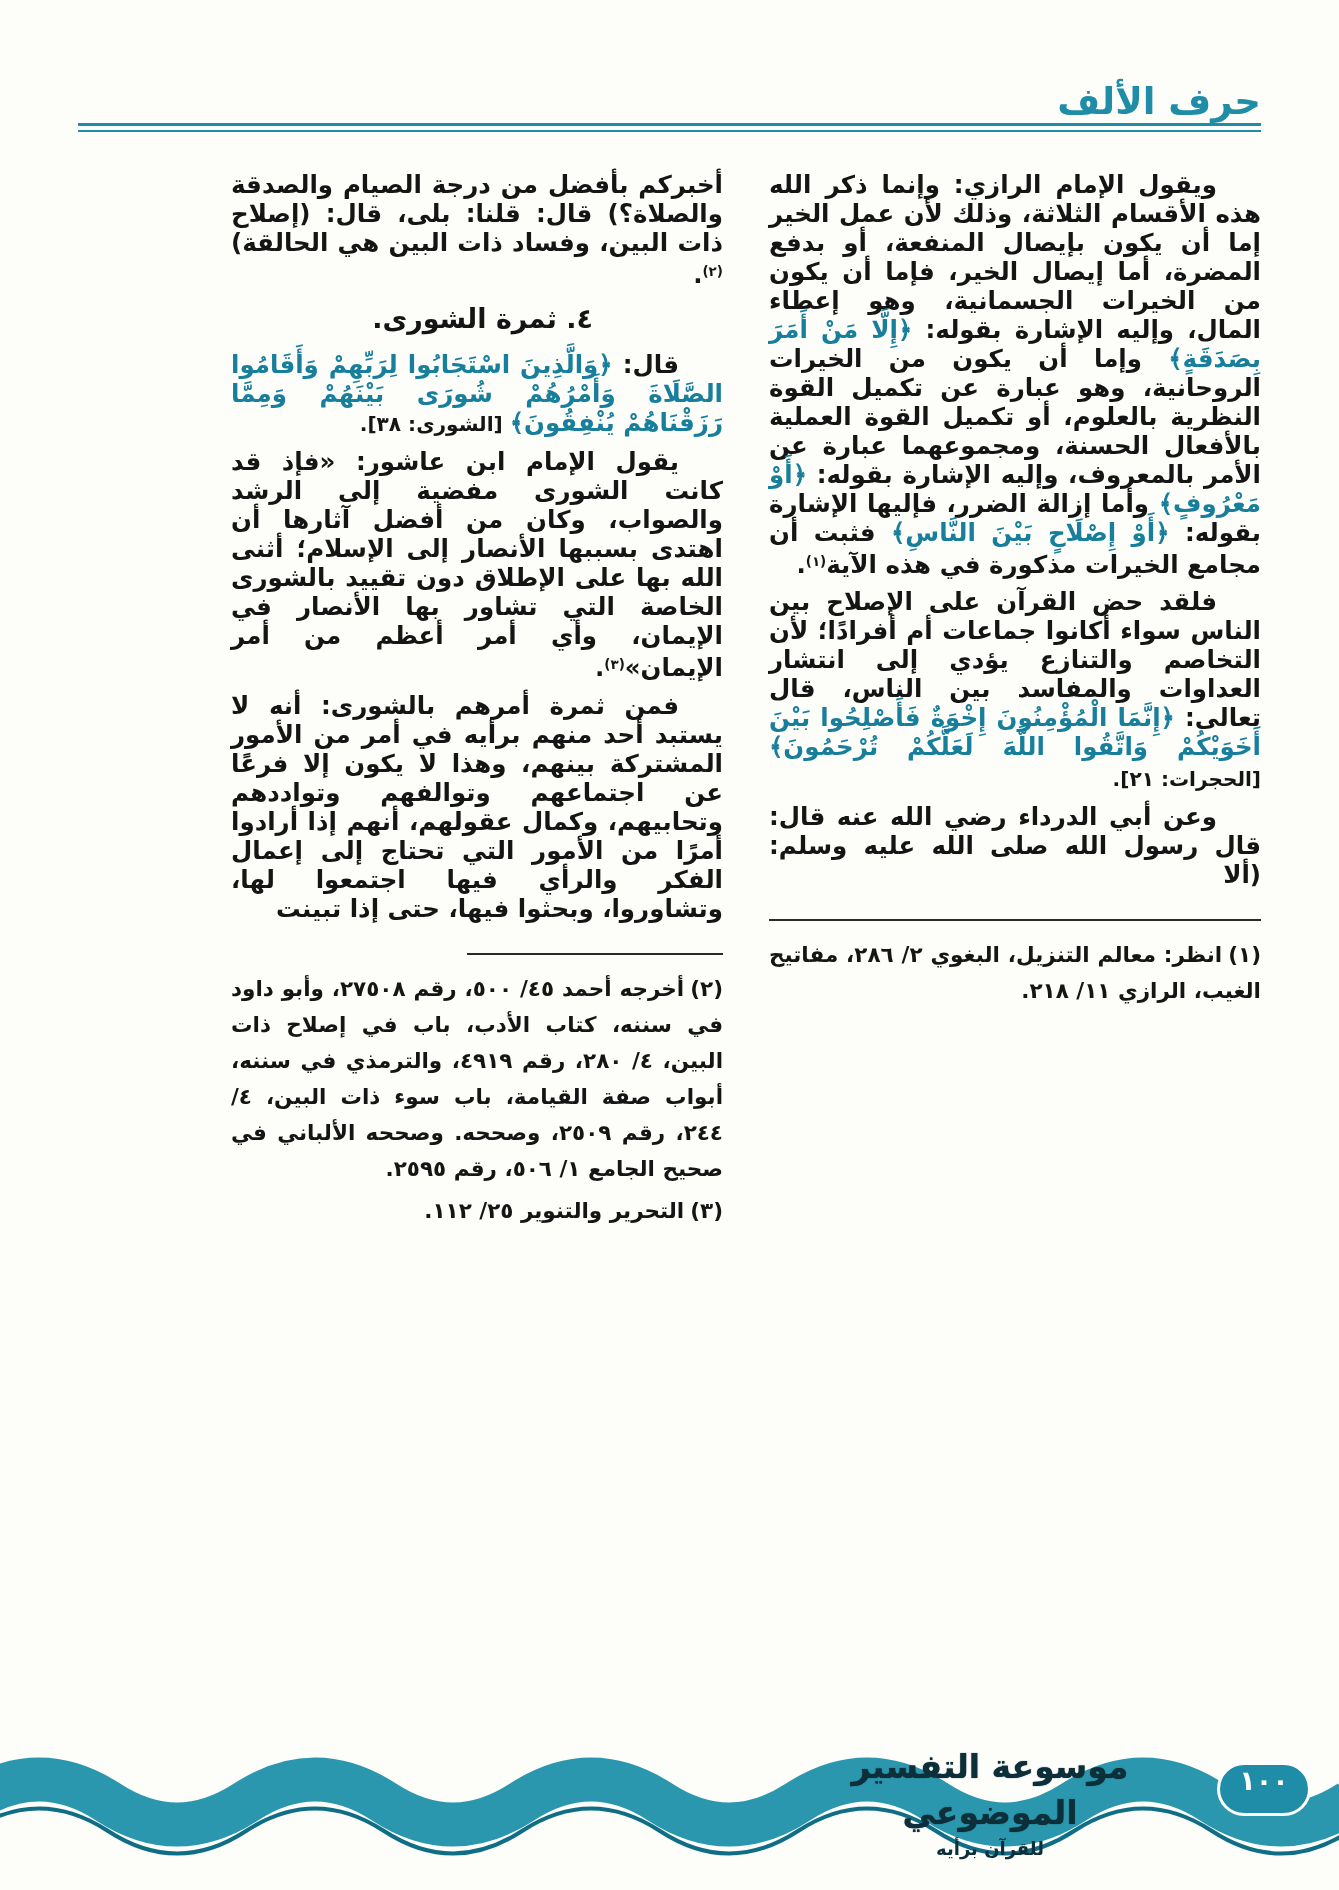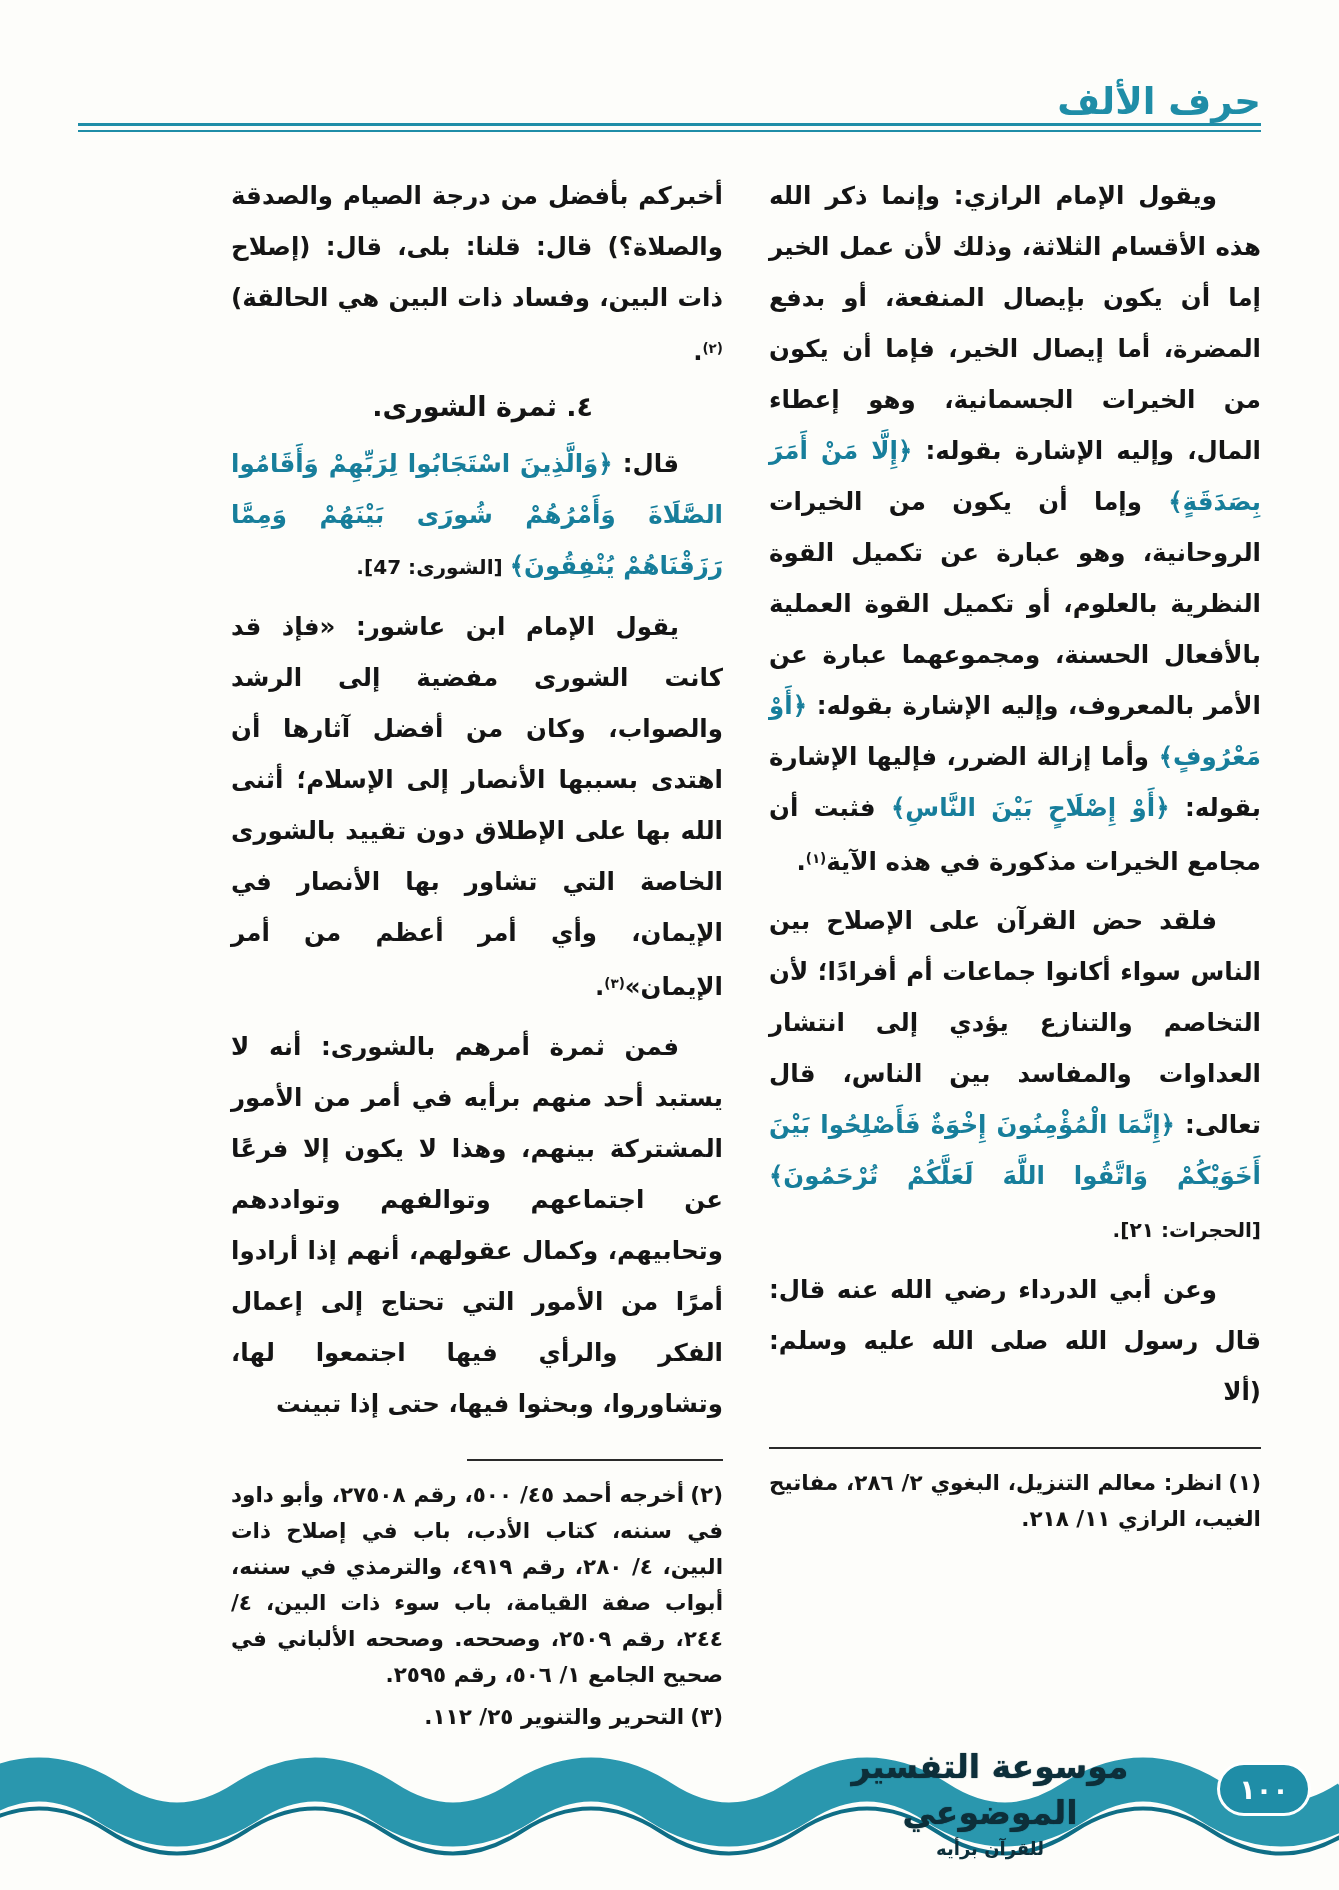--- a/index.html
+++ b/index.html
@@ -25,21 +25,21 @@
     height: 9px;
     border-top: 3.5px solid var(--accent, #1f8da7);
     border-bottom: 2px solid var(--accent, #1f8da7);
   }
 
   .cols { display: flex; gap: 46px; margin-top: 38px; align-items: flex-start; }
   .col { width: 492px; }
 
   p.body {
     font-size: 24.5px;
-    line-height: 51px;
+    line-height: 29px;
     font-weight: 700;
     text-align: justify;
     text-indent: 44px;
     margin-bottom: 8px;
   }
   p.body.noindent { text-indent: 0; }
 
   .seg-t { color: inherit; }
   .seg-q { color: var(--quran, #177e9b); }
   .seg-r { font-size: 0.55em; vertical-align: 0.55em; }
@@ -87,21 +87,20 @@
     right: 28px;
     width: 94px;
     height: 54px;
     border-radius: 28px;
     background: var(--accent, #1f8da7);
     border: 3px solid #ffffff;
     color: #ffffff;
     font-size: 27px;
     font-weight: 700;
     display: flex;
-    align-items: center;
     justify-content: center;
   }
 </style>
 </head>
 <body>
 
 <div class="content">
 
   <div>
     <span class="chapter-title">حرف الألف</span>
@@ -119,21 +118,21 @@
         <div class="fn-rule full"></div>
         <p class="fn"><span class="fn-marker">(١)</span><span>انظر: معالم التنزيل، البغوي ٢/ ٢٨٦، مفاتيح الغيب، الرازي ١١/ ٢١٨.</span></p>
       </div>
     </section>
 
     <section class="col">
       <p class="body noindent"><span class="seg-t">أخبركم بأفضل من درجة الصيام والصدقة والصلاة؟) قال: قلنا: بلى، قال: (إصلاح ذات البين، وفساد ذات البين هي الحالقة)</span><span class="seg-r">(٢)</span><span class="seg-t">.</span></p>
 
       <p class="section-heading">٤. ثمرة الشورى.</p>
 
-      <p class="body"><span class="seg-t">قال: </span><span class="seg-q">﴿وَالَّذِينَ اسْتَجَابُوا لِرَبِّهِمْ وَأَقَامُوا الصَّلَاةَ وَأَمْرُهُمْ شُورَى بَيْنَهُمْ وَمِمَّا رَزَقْنَاهُمْ يُنْفِقُونَ﴾</span><span class="seg-c"> [الشورى: 47].</span></p>
+      <p class="body"><span class="seg-t">قال: </span><span class="seg-q">﴿وَالَّذِينَ اسْتَجَابُوا لِرَبِّهِمْ وَأَقَامُوا الصَّلَاةَ وَأَمْرُهُمْ شُورَى بَيْنَهُمْ وَمِمَّا رَزَقْنَاهُمْ يُنْفِقُونَ﴾</span><span class="seg-c"> [الشورى: ٣٨].</span></p>
       <p class="body"><span class="seg-t">يقول الإمام ابن عاشور: «فإذ قد كانت الشورى مفضية إلى الرشد والصواب، وكان من أفضل آثارها أن اهتدى بسببها الأنصار إلى الإسلام؛ أثنى الله بها على الإطلاق دون تقييد بالشورى الخاصة التي تشاور بها الأنصار في الإيمان، وأي أمر أعظم من أمر الإيمان»</span><span class="seg-r">(٣)</span><span class="seg-t">.</span></p>
       <p class="body"><span class="seg-t">فمن ثمرة أمرهم بالشورى: أنه لا يستبد أحد منهم برأيه في أمر من الأمور المشتركة بينهم، وهذا لا يكون إلا فرعًا عن اجتماعهم وتوالفهم وتواددهم وتحابيهم، وكمال عقولهم، أنهم إذا أرادوا أمرًا من الأمور التي تحتاج إلى إعمال الفكر والرأي فيها اجتمعوا لها، وتشاوروا، وبحثوا فيها، حتى إذا تبينت</span></p>
 
       <div class="footnotes">
         <div class="fn-rule short"></div>
         <p class="fn"><span class="fn-marker">(٢)</span><span>أخرجه أحمد ٤٥/ ٥٠٠، رقم ٢٧٥٠٨، وأبو داود في سننه، كتاب الأدب، باب في إصلاح ذات البين، ٤/ ٢٨٠، رقم ٤٩١٩، والترمذي في سننه، أبواب صفة القيامة، باب سوء ذات البين، ٤/ ٢٤٤، رقم ٢٥٠٩، وصححه. وصححه الألباني في صحيح الجامع ١/ ٥٠٦، رقم ٢٥٩٥.</span></p>
         <p class="fn"><span class="fn-marker">(٣)</span><span>التحرير والتنوير ٢٥/ ١١٢.</span></p>
       </div>
     </section>
 

